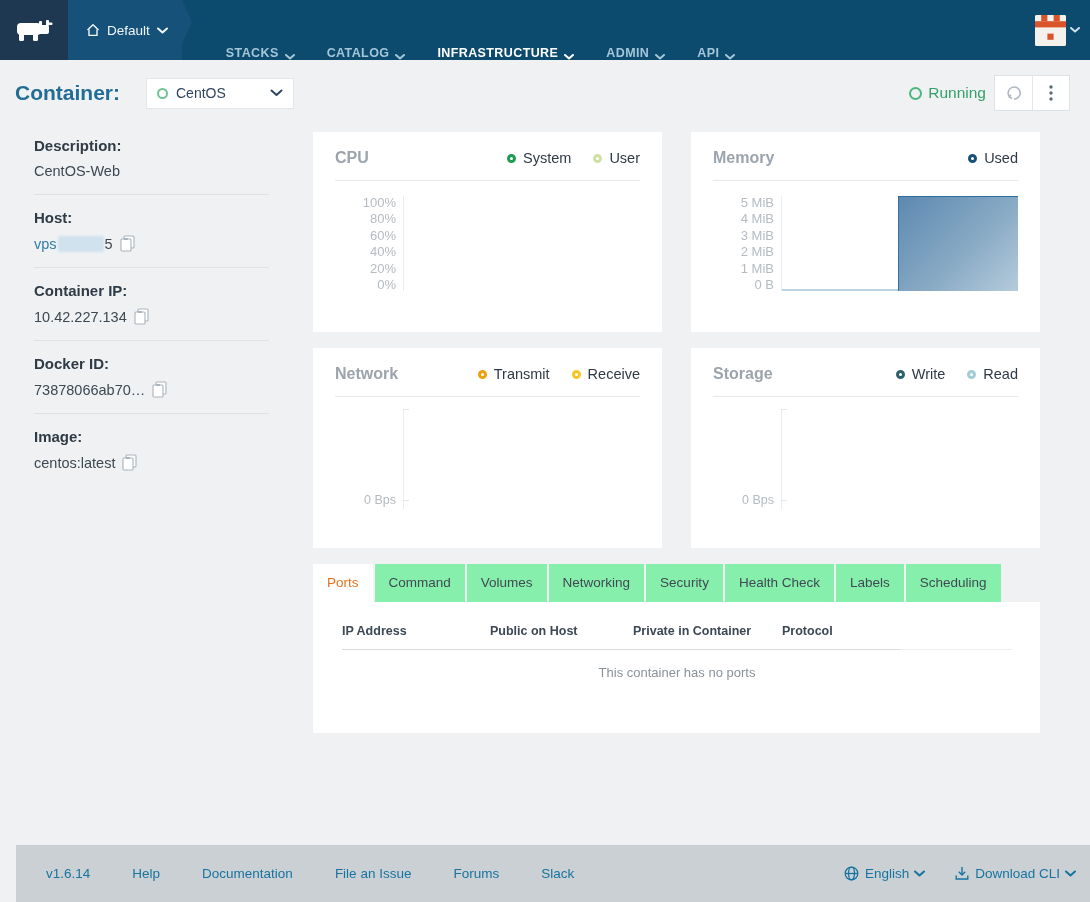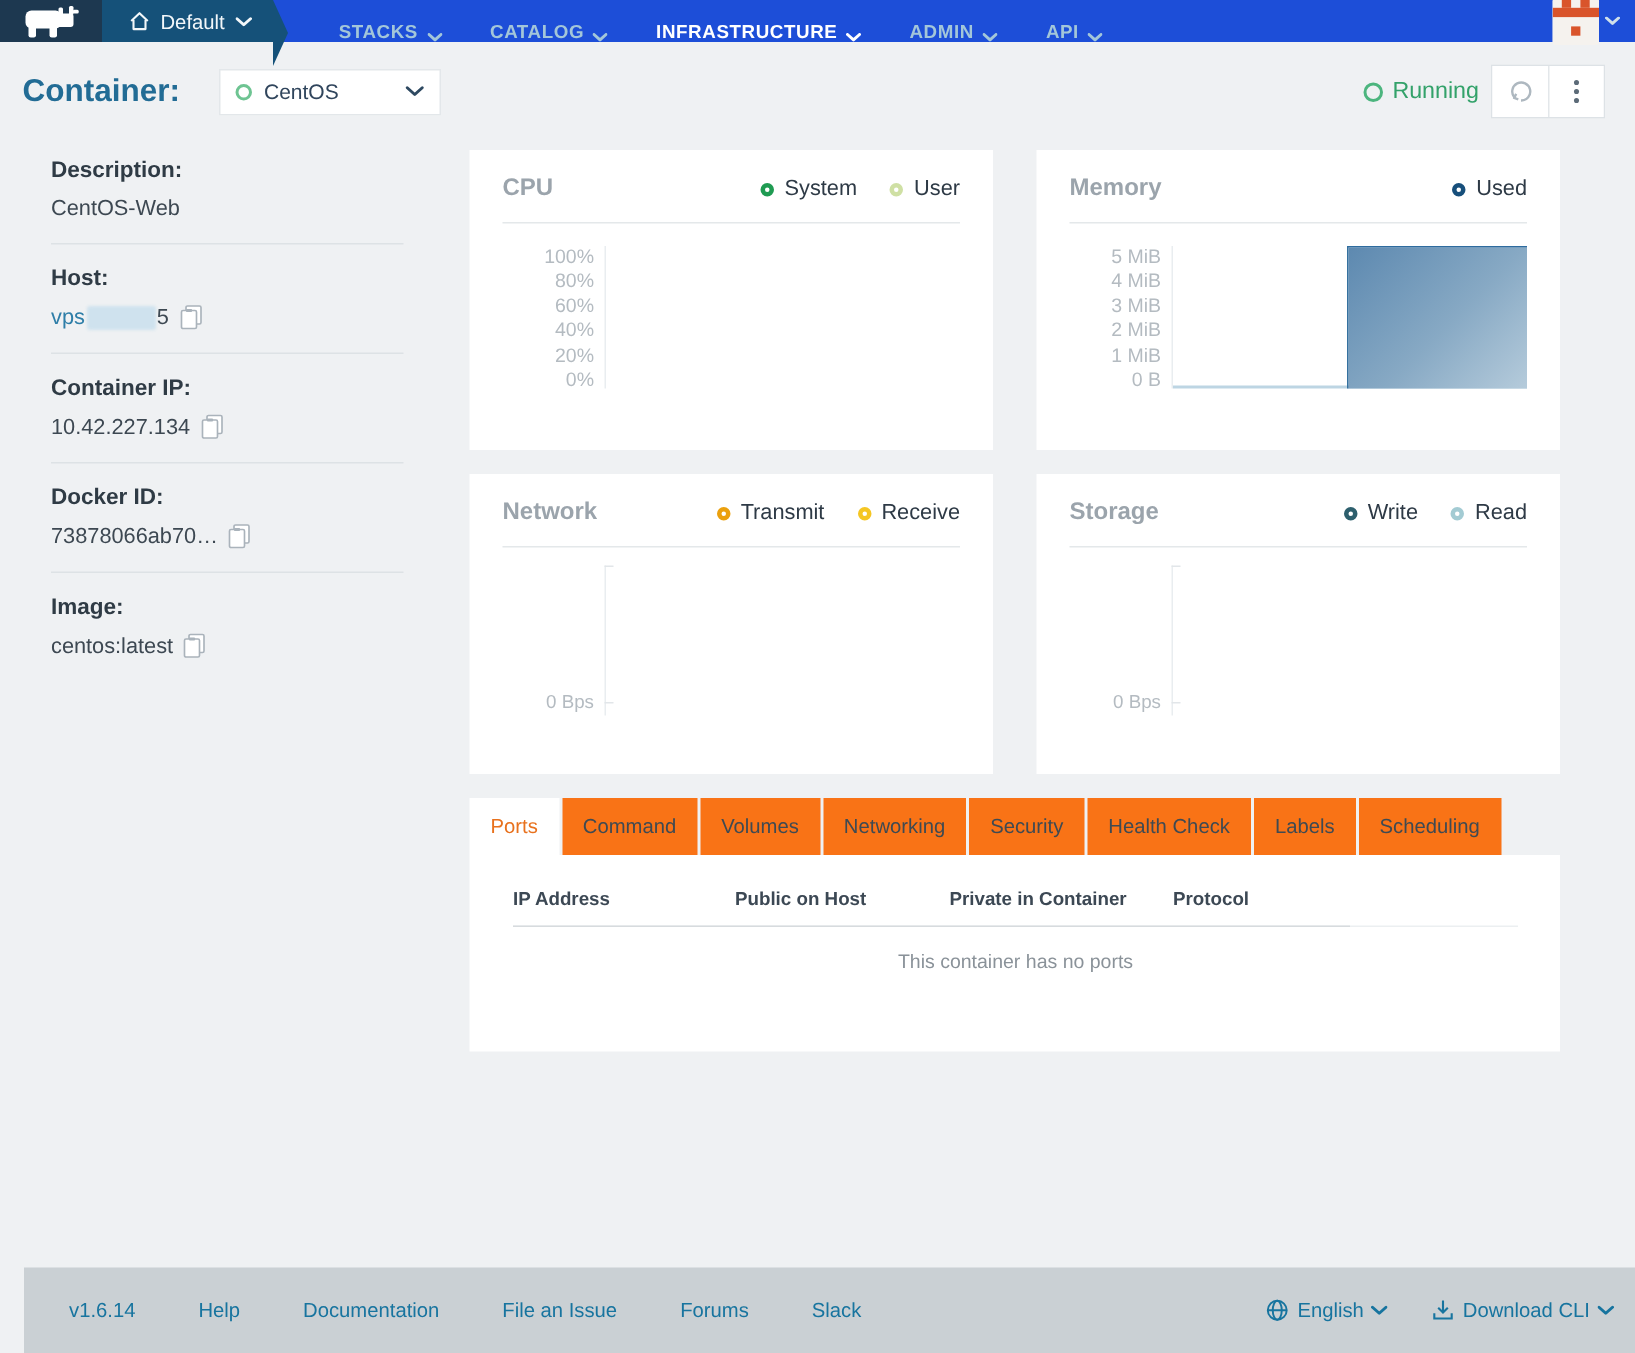--- a/index.html
+++ b/index.html
@@ -4,21 +4,21 @@
 <style>
   * { margin:0; padding:0; box-sizing:border-box; }
   html,body { width:1090px; height:902px; }
   body {
     font-family:"Liberation Sans","DejaVu Sans",sans-serif;
     background:#eff1f3; color:#3d4852; position:relative; overflow:hidden;
   }
   svg { display:block; }
 
   
-  .topnav { height:28px; background:#1d4ed8; display:flex; align-items:stretch; }
+  .topnav { height:60px; background:#0c4a6e; display:flex; align-items:stretch; }
   .logo-box { width:68px; background:#1d3850; display:flex; align-items:center; justify-content:center; cursor:pointer; }
   .env-box { background:#155179; color:#f2f7fa; display:flex; align-items:center; padding:0 14px 0 18px; position:relative; cursor:pointer; font-size:13.5px; }
   .env-box .arrow-out { position:absolute; right:-10px; top:0; width:0; height:0;
     border-top:22.5px solid transparent; border-bottom:22.5px solid transparent; border-left:10px solid #155179; z-index:2; }
   .env-box .home { margin-right:7px; }
   .nav-items { display:flex; align-items:stretch; margin-left:28px; }
   .nav-item { display:flex; align-items:flex-end; padding:0 16px; color:#a3c6d9; font-size:12.5px; letter-spacing:.4px; cursor:pointer; font-weight:bold; }
   .nav-item.active { color:#ffffff; }
   .nav-item .chev { margin-left:6px; }
   .nav-spacer { flex:1; }
@@ -80,21 +80,21 @@
     border-top:1px solid #2e6b9e; border-left:1px solid #35719f; }
   .bps-row { display:flex; margin-top:12px; }
   .bps-labelcol { width:68px; height:100px; display:flex; align-items:flex-end; justify-content:flex-end; padding-right:7px;
     font-size:12.5px; color:#b4bbc1; padding-bottom:2px; }
   .bps-axis { width:1px; height:100px; background:#e9edf0; position:relative; }
   .bps-axis::before, .bps-axis::after { content:""; position:absolute; left:0; width:6px; height:1px; background:#e2e6e9; }
   .bps-axis::before { top:0; } .bps-axis::after { bottom:8px; }
 
   
   .tabs { display:flex; margin-top:16px; gap:2px; }
-  .tab { background:#f97316; color:#3f4a52; font-size:13.5px; padding:11px 14px 12px 14px; cursor:pointer; }
+  .tab { background:#86efac; color:#3f4a52; font-size:13.5px; padding:11px 14px 12px 14px; cursor:pointer; }
   .tab.active { background:#ffffff; color:#e8711d; }
   .tab-panel { background:#ffffff; height:131px; padding:22px 28px 0 29px; }
   .ports-head { display:flex; position:relative; padding-bottom:11px; border-bottom:1px solid #eceff1; }
   .ports-head::after { content:""; position:absolute; left:0; bottom:-1px; width:558px; height:1px; background:#d7dbde; }
   .ports-col { font-size:12.5px; font-weight:bold; color:#3c4854; }
   .col-ip { width:148px; } .col-public { width:143px; } .col-private { width:149px; } .col-protocol { width:110px; }
   .empty-msg { text-align:center; font-size:13px; color:#8a9299; margin-top:15px; width:670px; }
 
   
   .footer { position:absolute; left:16px; bottom:0; width:100%; height:57px; background:#cad0d4;

